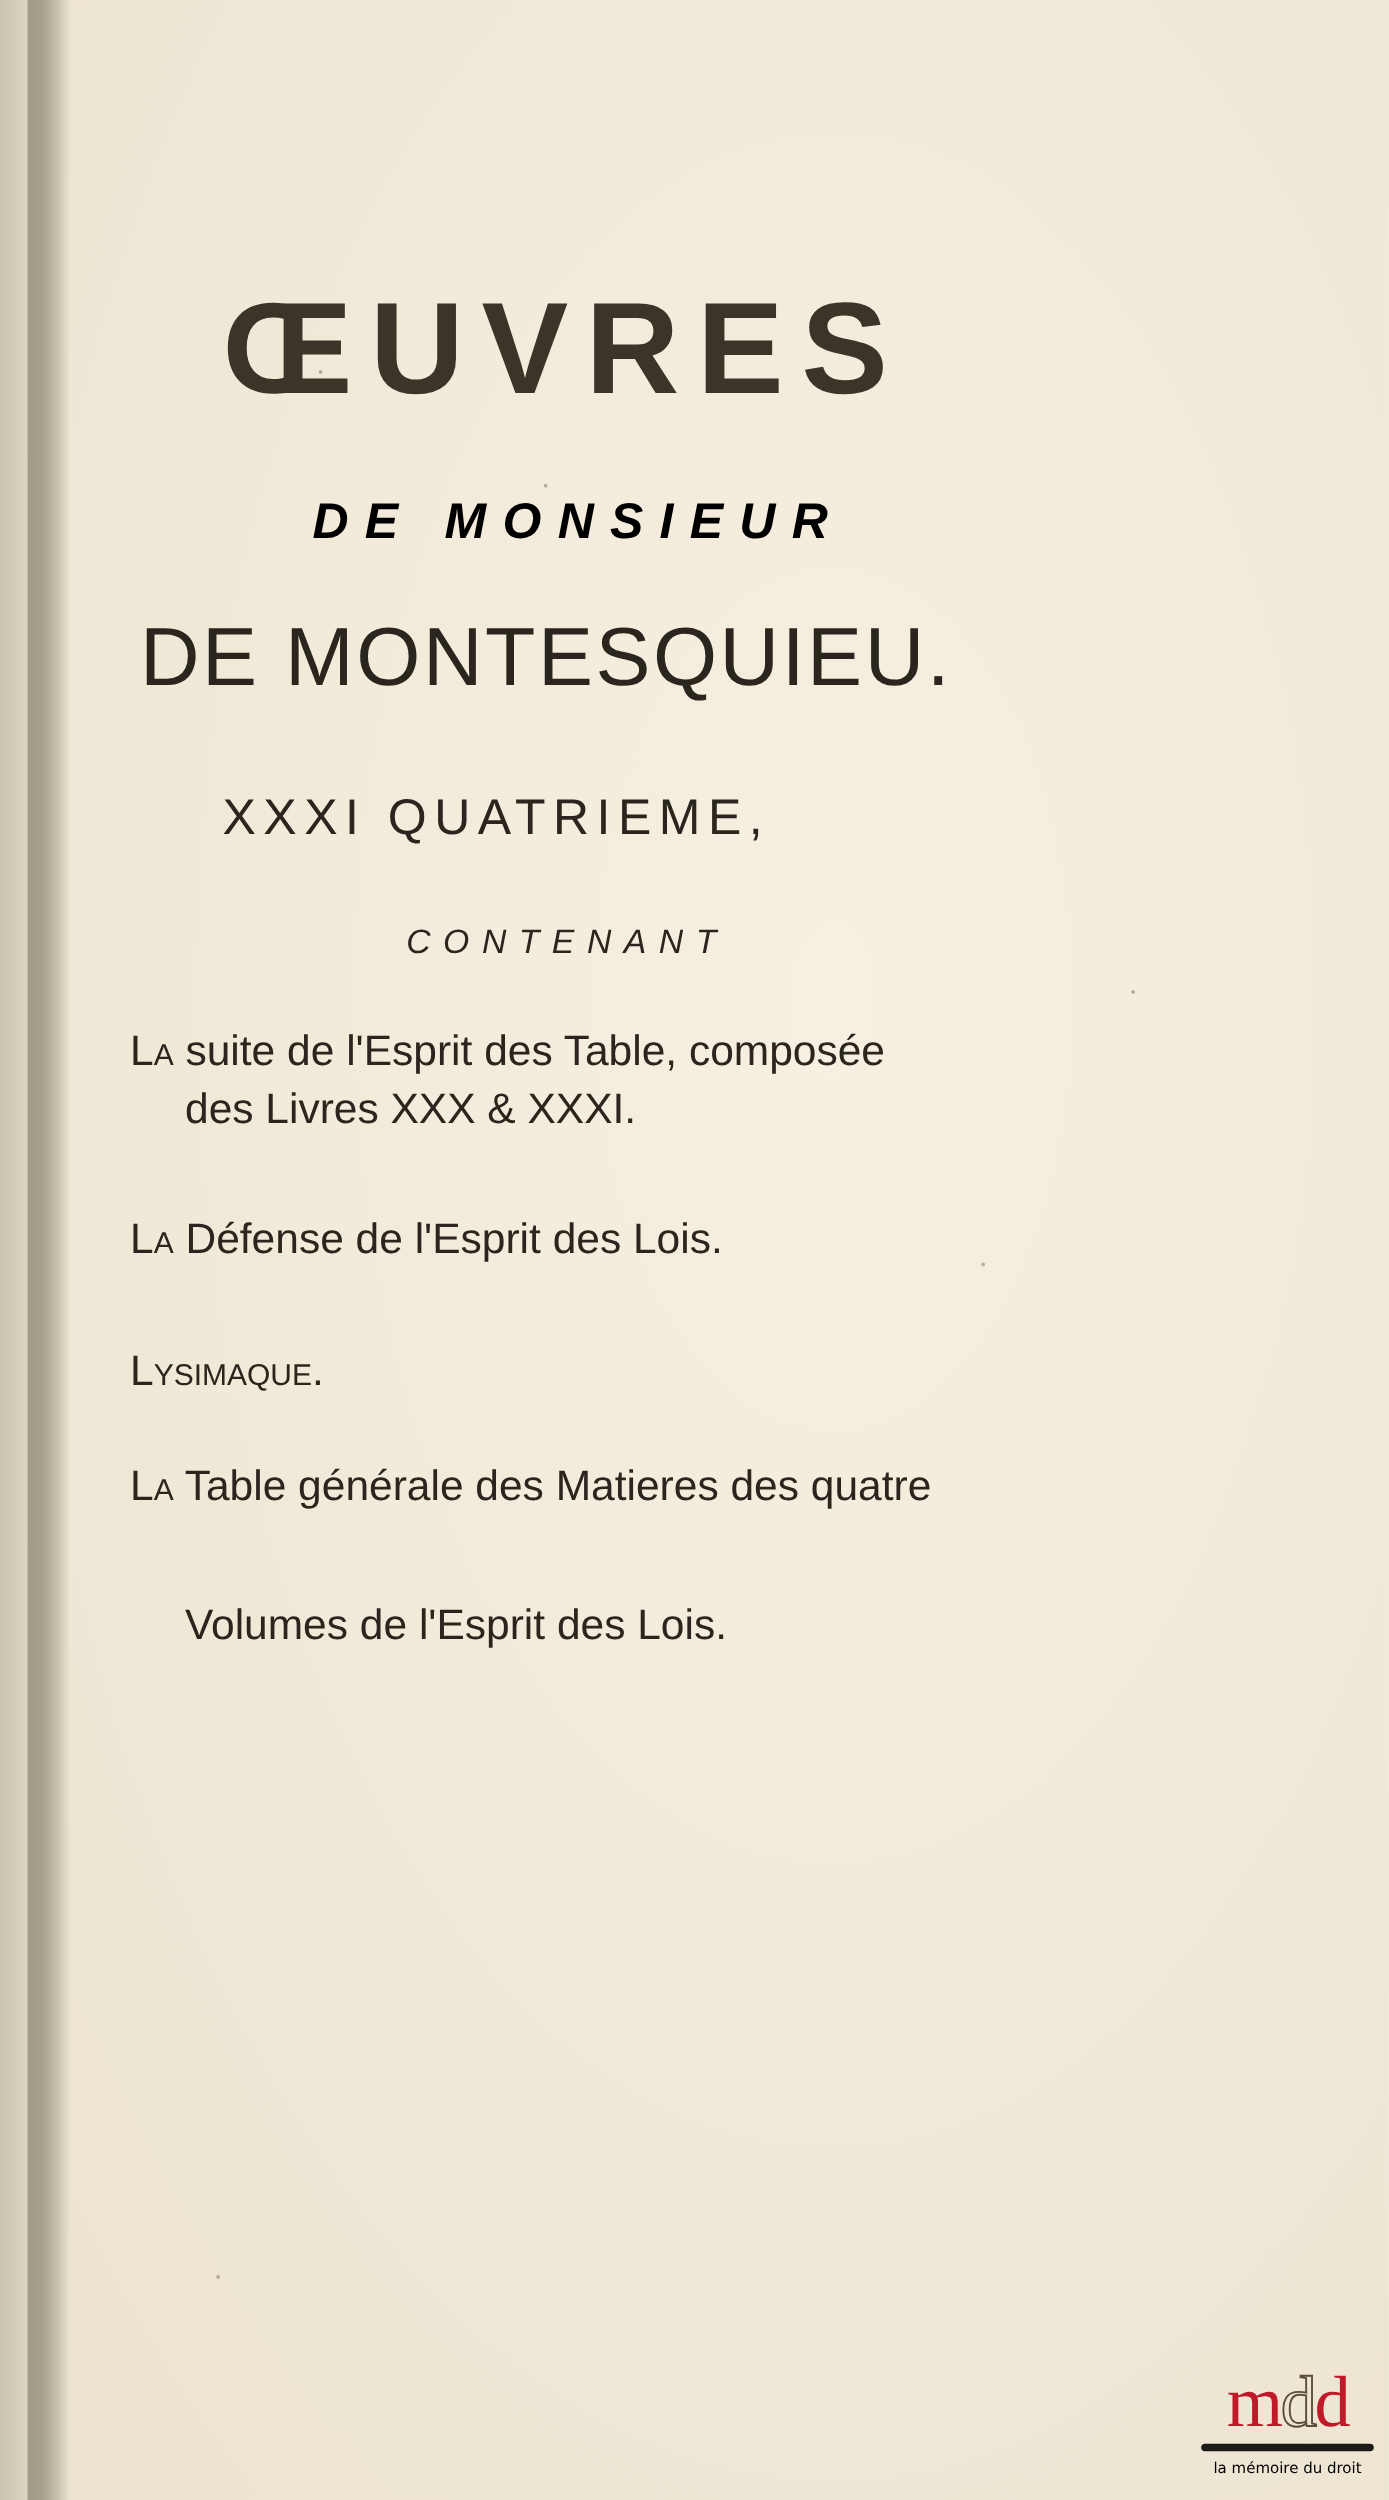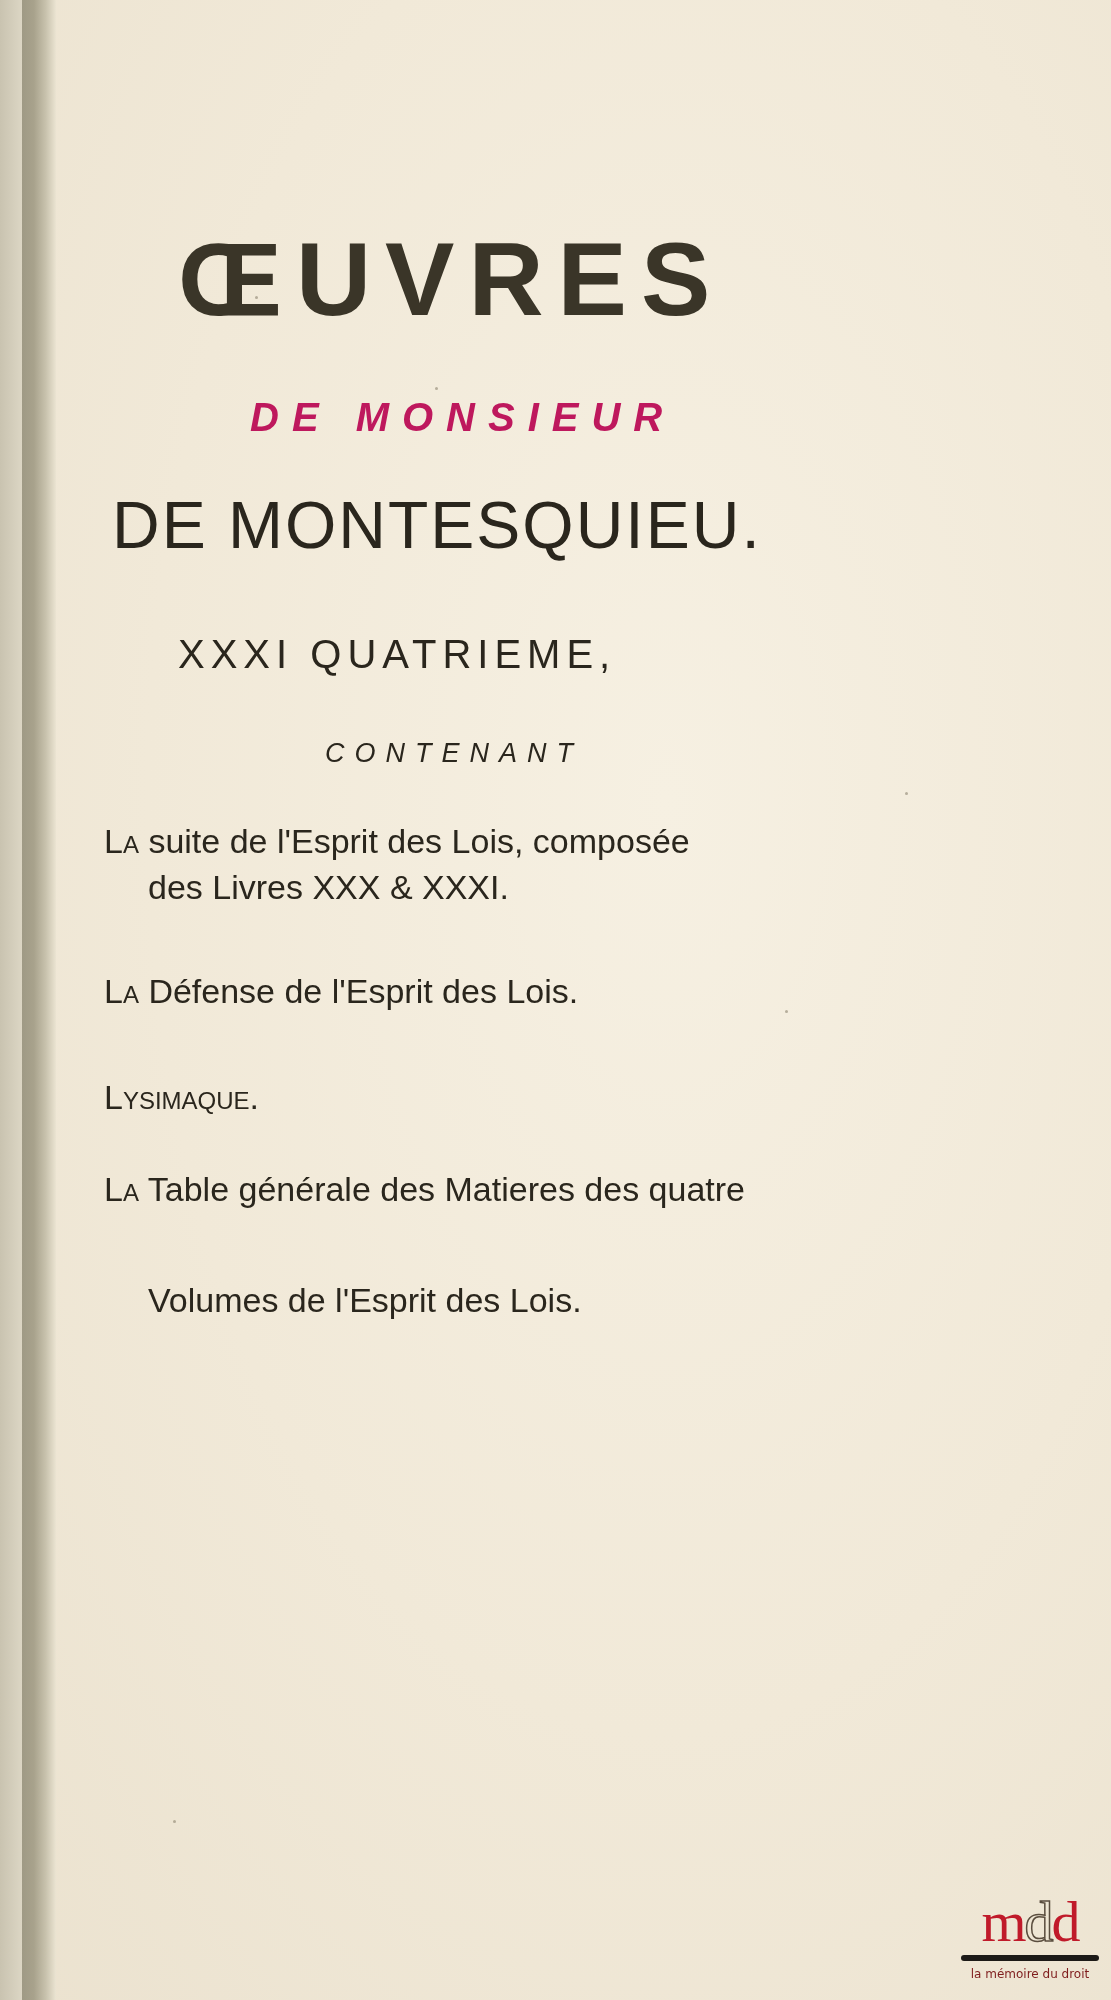--- a/index.html
+++ b/index.html
@@ -23,21 +23,21 @@
     background: linear-gradient(to right, #9f9a85 0%, #a8a28c 35%, #c8c2ad 70%, #ebe4d2 100%);
   }
   .text { position: absolute; white-space: nowrap; }
   .serif { font-family: Liberation Sans, sans-serif; }
   .title-oeuvres {
     left: 178px; top: 220px; font-size: 104px; letter-spacing: 14px;
     font-weight: bold; color: #3a3528;
   }
   .title-monsieur {
     left: 250px; top: 395px; font-size: 40px; font-style: italic;
-    letter-spacing: 13px; font-weight: bold; color: #be185d;
+    letter-spacing: 13px; font-weight: bold; color: #000000;
   }
   .title-montesquieu {
     left: 112px; top: 487px; font-size: 66px; letter-spacing: 2px; color: #2a261d;
   }
   .title-tome {
     left: 178px; top: 632px; font-size: 40px; letter-spacing: 6px; color: #2a261d;
   }
   .title-contenant {
     left: 325px; top: 738px; font-size: 27px; font-style: italic;
     letter-spacing: 10px; color: #2a261d;
@@ -59,21 +59,21 @@
     text-align: center;
   }
   .logo-mark .outline {
     color: transparent; -webkit-text-stroke: 1.5px #5a4d3e;
   }
   .logo-bar {
     height: 6px; background: #1c1a17; border-radius: 3px; margin: 4px 6px 6px 6px;
   }
   .logo-tagline {
     font-family: "DejaVu Sans", "Liberation Sans", sans-serif;
-    font-size: 12px; color: #7f1d1d; text-align: center;
+    font-size: 12px; color: #000000; text-align: center;
   }
   .speck { position: absolute; width: 3px; height: 3px; border-radius: 50%; background: #8c8470; opacity: .6; }
 </style>
 </head>
 <body>
 
 <div class="page"></div>
 <div class="gutter-left"></div>
 <div class="gutter-shadow"></div>
 
@@ -84,21 +84,21 @@
 <div class="speck" style="left:785px;top:1010px"></div>
 
 <div class="text serif title-oeuvres">ŒUVRES</div>
 <div class="text serif title-monsieur">DE MONSIEUR</div>
 <div class="text serif title-montesquieu">DE MONTESQUIEU.</div>
 <div class="text serif title-tome">XXXI QUATRIEME,</div>
 <div class="text serif title-contenant">CONTENANT</div>
 
 <div class="text serif item item-1a">
   <span class="sc">La</span>
-  <span>suite de l'Esprit des Lois, composée</span>
+  <span>suite de l'Esprit des Table, composée</span>
 </div>
 <div class="text serif item item-1b">des Livres XXX &amp; XXXI.</div>
 
 <div class="text serif item item-2">
   <span class="sc">La</span>
   <span>Défense de l'Esprit des Lois.</span>
 </div>
 
 <div class="text serif item item-3">
   <span class="sc">Lysimaque.</span>

